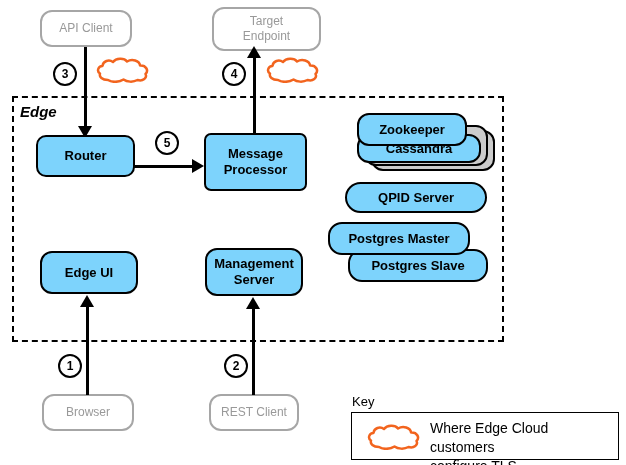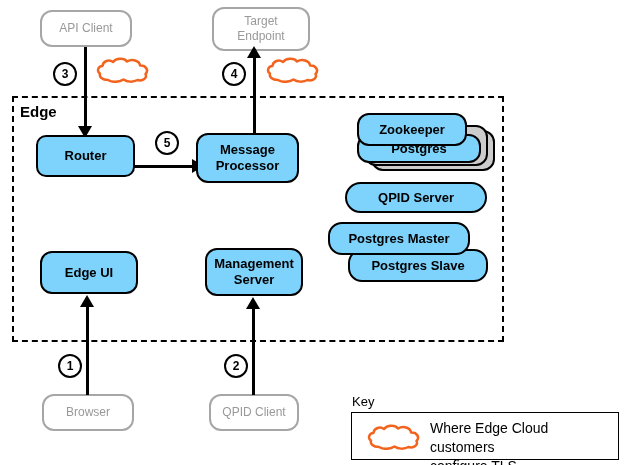--- a/index.html
+++ b/index.html
@@ -151,30 +151,30 @@
     line-height: 1.35;
     white-space: pre-line;
   }
 </style>
 </head>
 <body>
 
 <div id="canvas">
 
   <div id="edge-box" style="left:12px; top:96px; width:492px; height:246px;"></div>
-  <div id="edge-label" style="left:20px; top:103px;">Edge</div>
+  <div id="edge-label" style="left:20px; top:103px;font-style:italic;">Edge</div>
 
   <div class="node ghost" style="left:40px; top:10px; width:92px; height:37px;">API Client</div>
 
-  <div class="node ghost" style="left:212px; top:7px; width:98px; height:44px;">Target
+  <div class="node ghost" style="left:212px; top:7px; width:109px; height:44px;">Target
 Endpoint</div>
 
   <div class="node ghost" style="left:42px; top:394px; width:92px; height:37px;">Browser</div>
 
-  <div class="node ghost" style="left:209px; top:394px; width:90px; height:37px;">QPID Client</div>
+  <div class="node ghost" style="left:209px; top:394px; width:90px; height:37px;">REST Client</div>
 
   <div class="vline" style="left:84px; top:47px; height:87px;"></div>
   <div class="arrow-down" style="left:78px; top:126px;"></div>
   <div class="step" style="left:53px; top:62px;">3</div>
 
   <div class="vline" style="left:253px; top:53px; height:82px;"></div>
   <div class="arrow-up" style="left:247px; top:46px;"></div>
   <div class="step" style="left:222px; top:62px;">4</div>
 
   <div class="cloud" style="left:96px; top:57px; width:54px; height:26px;">
@@ -206,26 +206,26 @@
                C45 51 32 51 24 46 Z" fill="none" stroke="#F2641E" stroke-width="5" stroke-linejoin="round"></path>
     </svg>
   </div>
 
   <div class="node comp" style="left:36px; top:135px; width:99px; height:42px;border-radius:10px;">Router</div>
 
   <div class="hline" style="left:134px; top:165px; width:64px;"></div>
   <div class="arrow-right" style="left:192px; top:159px;"></div>
   <div class="step" style="left:155px; top:131px;">5</div>
 
-  <div class="node comp" style="left:196px; top:133px; width:103px; height:50px;">Message
+  <div class="node comp" style="left:204px; top:133px; width:103px; height:58px;border-radius:7px;">Message
 Processor</div>
 
   <div class="stack-card" style="left:371px; top:130px; width:124px; height:41px;"></div>
   <div class="stack-card" style="left:364px; top:125px; width:124px; height:41px;"></div>
-  <div class="node comp" style="left:357px; top:134px; width:124px; height:29px; border-radius:12px;">Postgres</div>
+  <div class="node comp" style="left:357px; top:134px; width:124px; height:29px; border-radius:12px;">Cassandra</div>
   <div class="node comp" style="left:357px; top:113px; width:110px; height:33px;">Zookeeper</div>
 
   <div class="node comp" style="left:345px; top:182px; width:142px; height:31px; border-radius:16px;">QPID Server</div>
 
   <div class="node comp" style="left:348px; top:249px; width:140px; height:33px; border-radius:14px;">Postgres Slave</div>
   <div class="node comp" style="left:328px; top:222px; width:142px; height:33px; border-radius:14px;">Postgres Master</div>
 
 
   <div class="node comp" style="left:40px; top:251px; width:98px; height:43px;">Edge UI</div>
 

